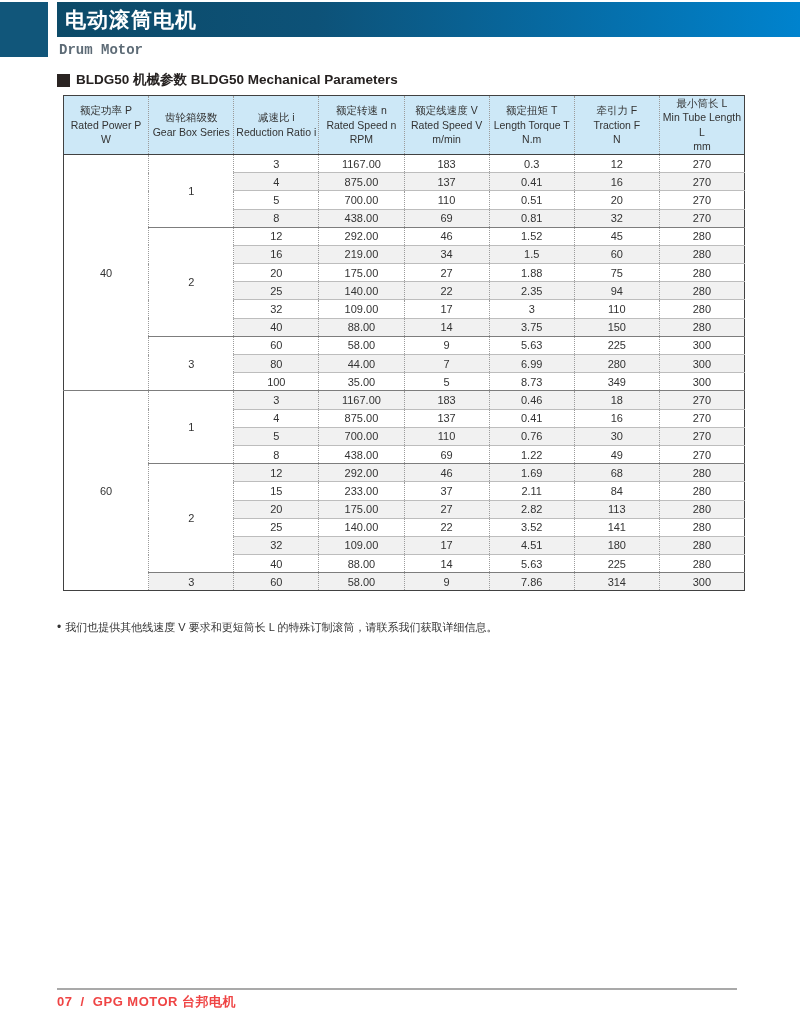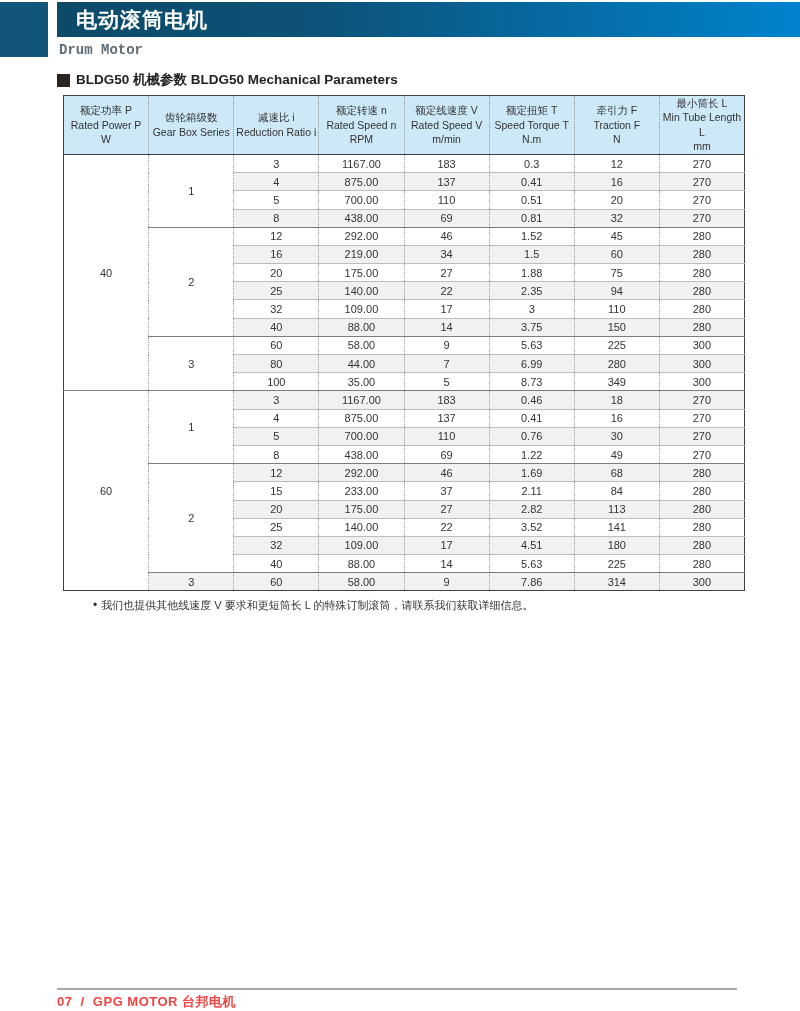--- a/index.html
+++ b/index.html
@@ -4,21 +4,21 @@
 <style>
   * { margin: 0; padding: 0; box-sizing: border-box; }
   html, body { width: 800px; height: 1011px; background: #ffffff; overflow: hidden; }
   body { font-family: "Liberation Sans", "DejaVu Sans", sans-serif; color: #333; position: relative; }
 
   
   .corner-square { position: absolute; left: 0; top: 2px; width: 48px; height: 55px; background: #11567a; }
   .title-bar { position: absolute; left: 57px; top: 2px; width: 743px; height: 35px;
                background: linear-gradient(90deg, #0c4a68 0%, #0d5278 35%, #0083ce 100%);
                display: flex; align-items: center; }
-  .title-bar .t { color: #ffffff; font-weight: bold; font-size: 21px; padding-left: 19px; letter-spacing: 1px; }
+  .title-bar .t { color: #ffffff; font-weight: bold; font-size: 21px; padding-left: 8px; letter-spacing: 1px; }
   .subtitle { position: absolute; left: 59px; top: 42px; font-size: 14px; font-weight: bold; color: #5d6b76; font-family: Liberation Mono, monospace; }
 
   
   .section-title { position: absolute; left: 57px; top: 71px; display: flex; align-items: center; gap: 6px; }
   .sq { width: 13px; height: 13px; background: #2a2422; display: inline-block; }
   .section-title .txt { font-size: 13.5px; font-weight: bold; color: #252120; }
 
   
   .table-wrap { position: absolute; left: 57px; top: 95px; width: 688px; padding-left: 6px; }
   table { width: 100%; border-collapse: collapse; table-layout: fixed; }
@@ -28,21 +28,21 @@
              color: #333; vertical-align: middle; text-align: center; border-bottom: 1px solid #414141; }
   thead th div { pointer-events: none; }
   tbody td { height: 18.2px; font-size: 11px; text-align: center; vertical-align: middle;
              border-top: 1px solid #bdbdbd; border-bottom: none; padding: 0; }
   td.zr-odd { background: #f1f1f1; }
   td.zr-even { background: #ffffff; }
   td.span-cell { background: #ffffff; }
   td.grp { border-top: 1px solid #7d7d7d; }
 
   
-  .footnote { position: absolute; left: 57px; top: 598px; font-size: 11px; color: #333; margin-left: 36px; }
+  .footnote { position: absolute; left: 57px; top: 620px; font-size: 11px; color: #333; }
   .footnote .b { margin-right: 4px; font-size: 12px; }
 
   
   .footer-line { position: absolute; left: 57px; top: 988px; width: 680px; height: 2px; background: #a9a9a9; }
   .footer-text { position: absolute; left: 57px; top: 993px; font-size: 13px; font-weight: bold; color: #ef4444; letter-spacing: 0.5px; }
   .footer-text span { margin-right: 4px; }
 </style>
 </head>
 <body>
 
@@ -81,21 +81,21 @@
             <div>Rated Speed n</div>
             <div>RPM</div>
           </th>
           <th>
             <div>额定线速度 V</div>
             <div>Rated Speed V</div>
             <div>m/min</div>
           </th>
           <th>
             <div>额定扭矩 T</div>
-            <div>Speed Torque T</div>
+            <div>Length Torque T</div>
             <div>N.m</div>
           </th>
           <th>
             <div>牵引力 F</div>
             <div>Traction F</div>
             <div>N</div>
           </th>
           <th>
             <div>最小筒长 L</div>
             <div>Min Tube Length L</div>

